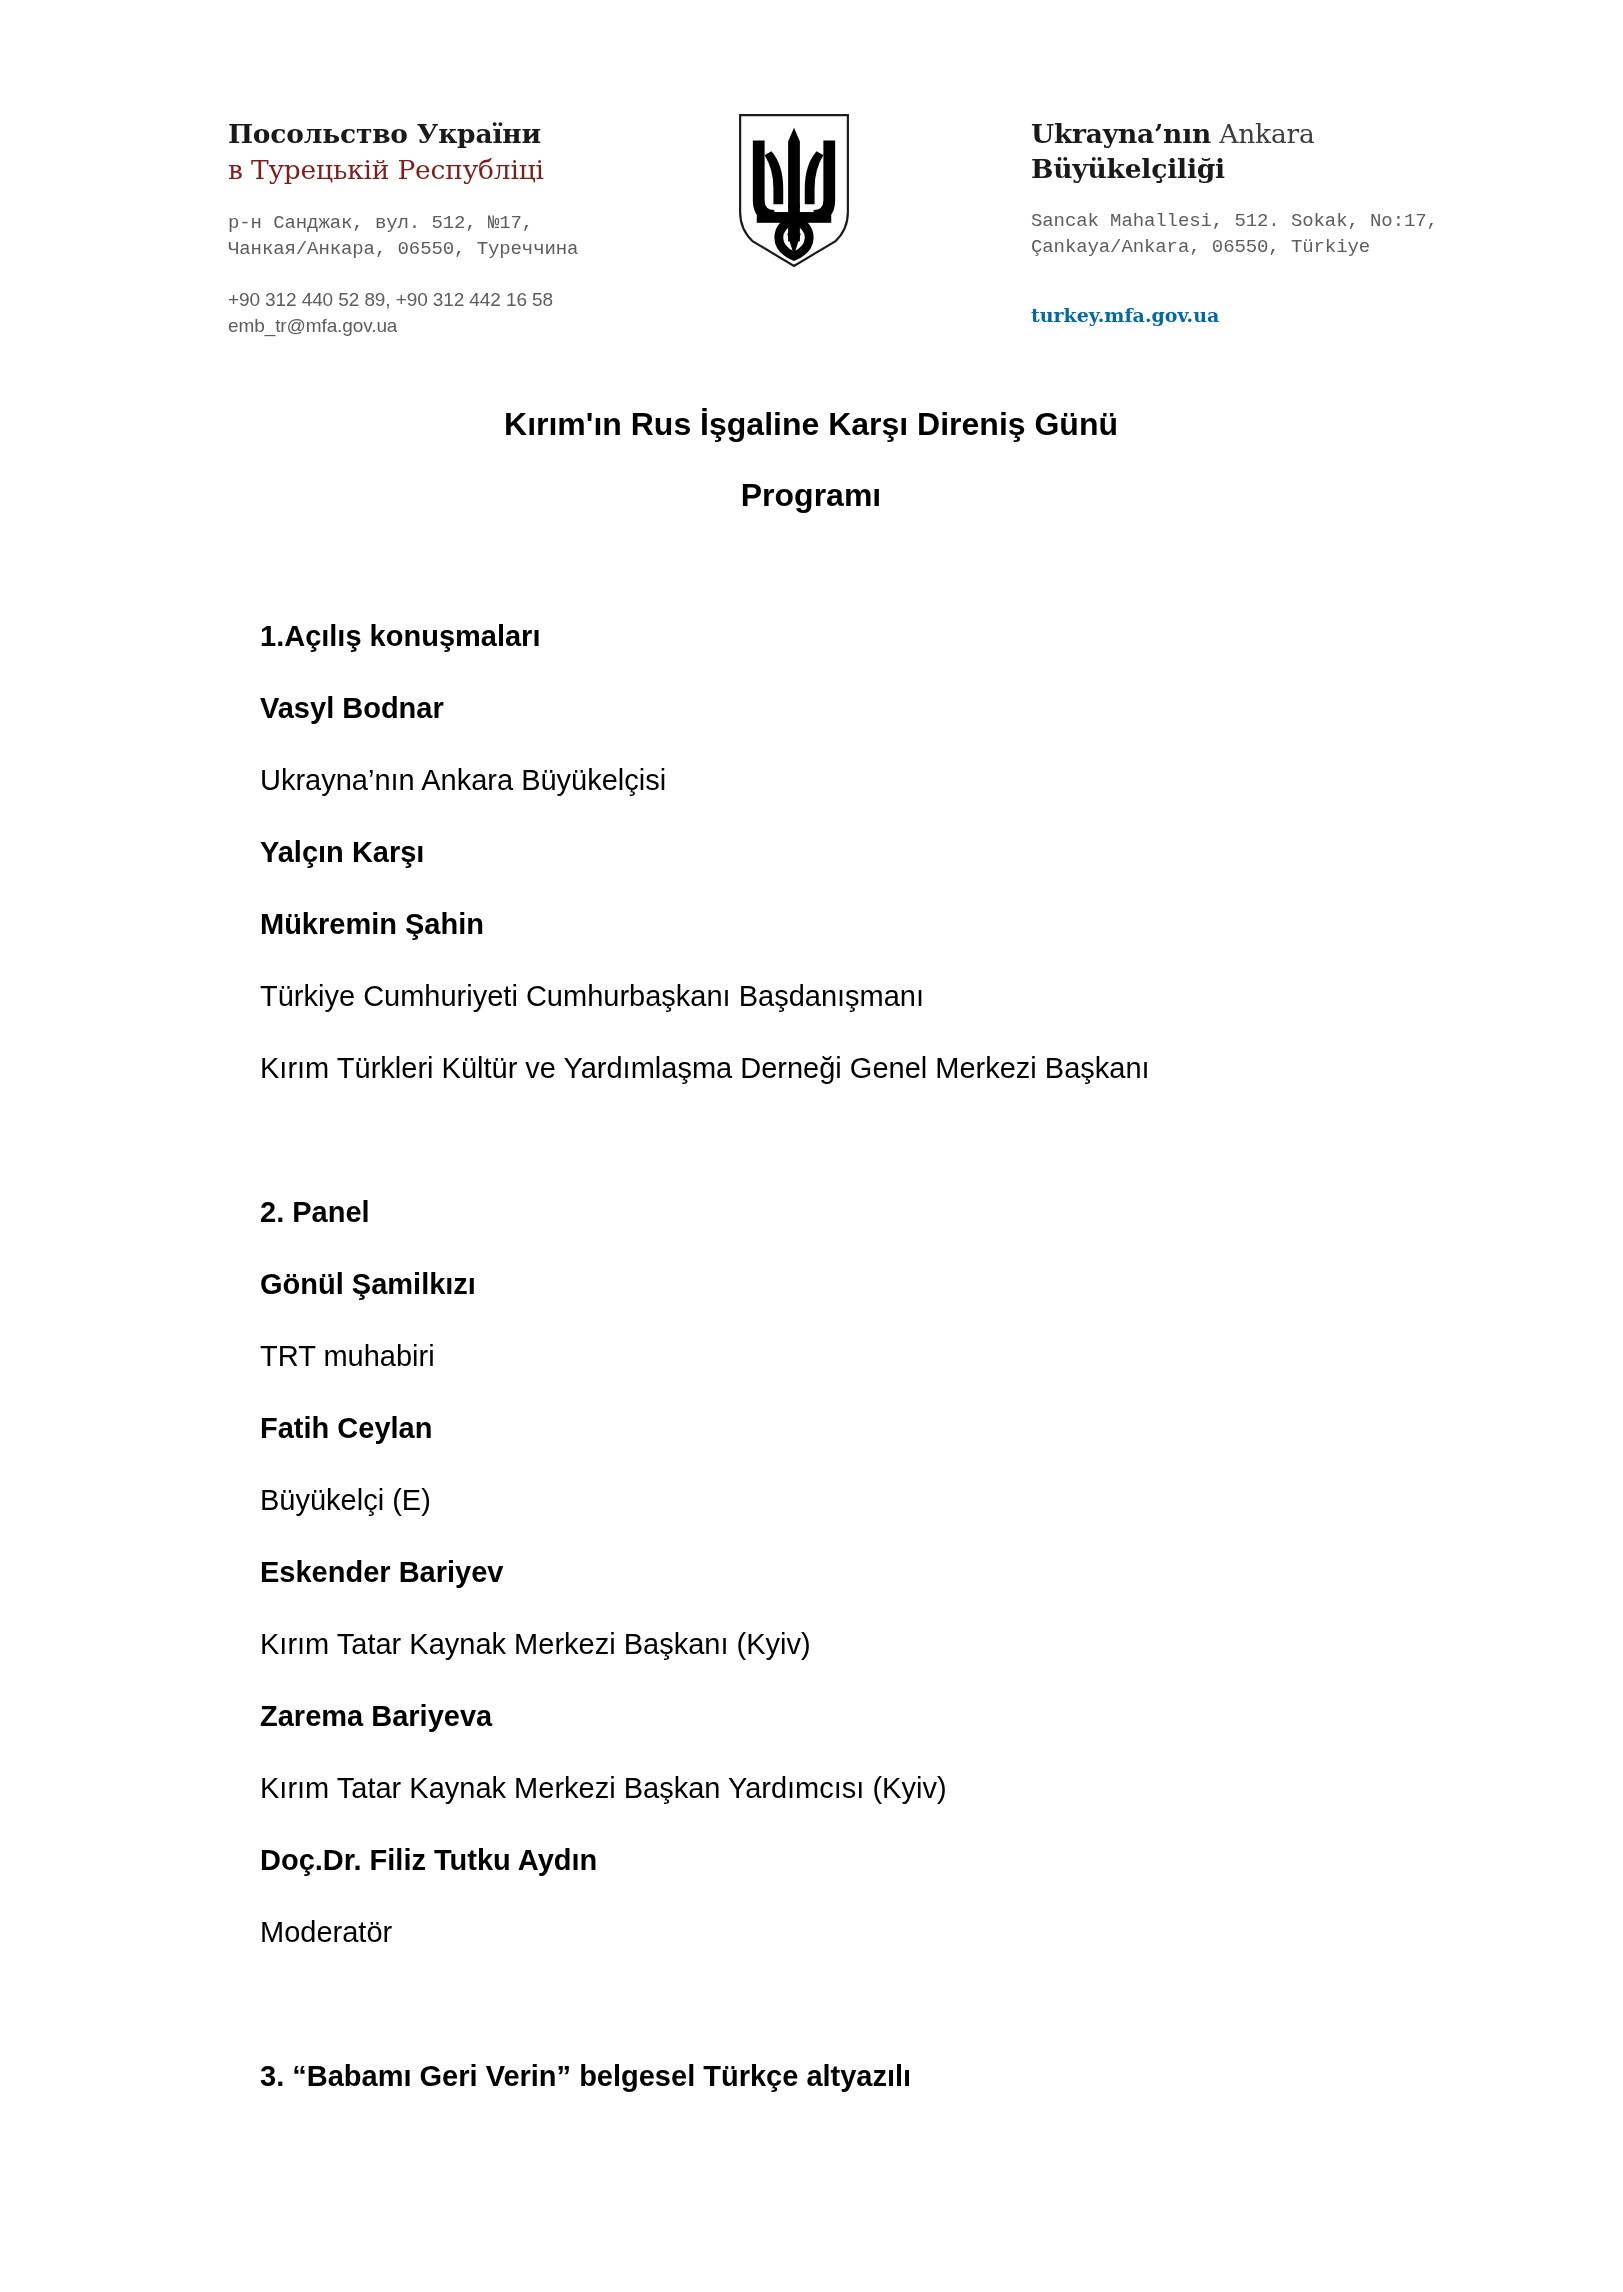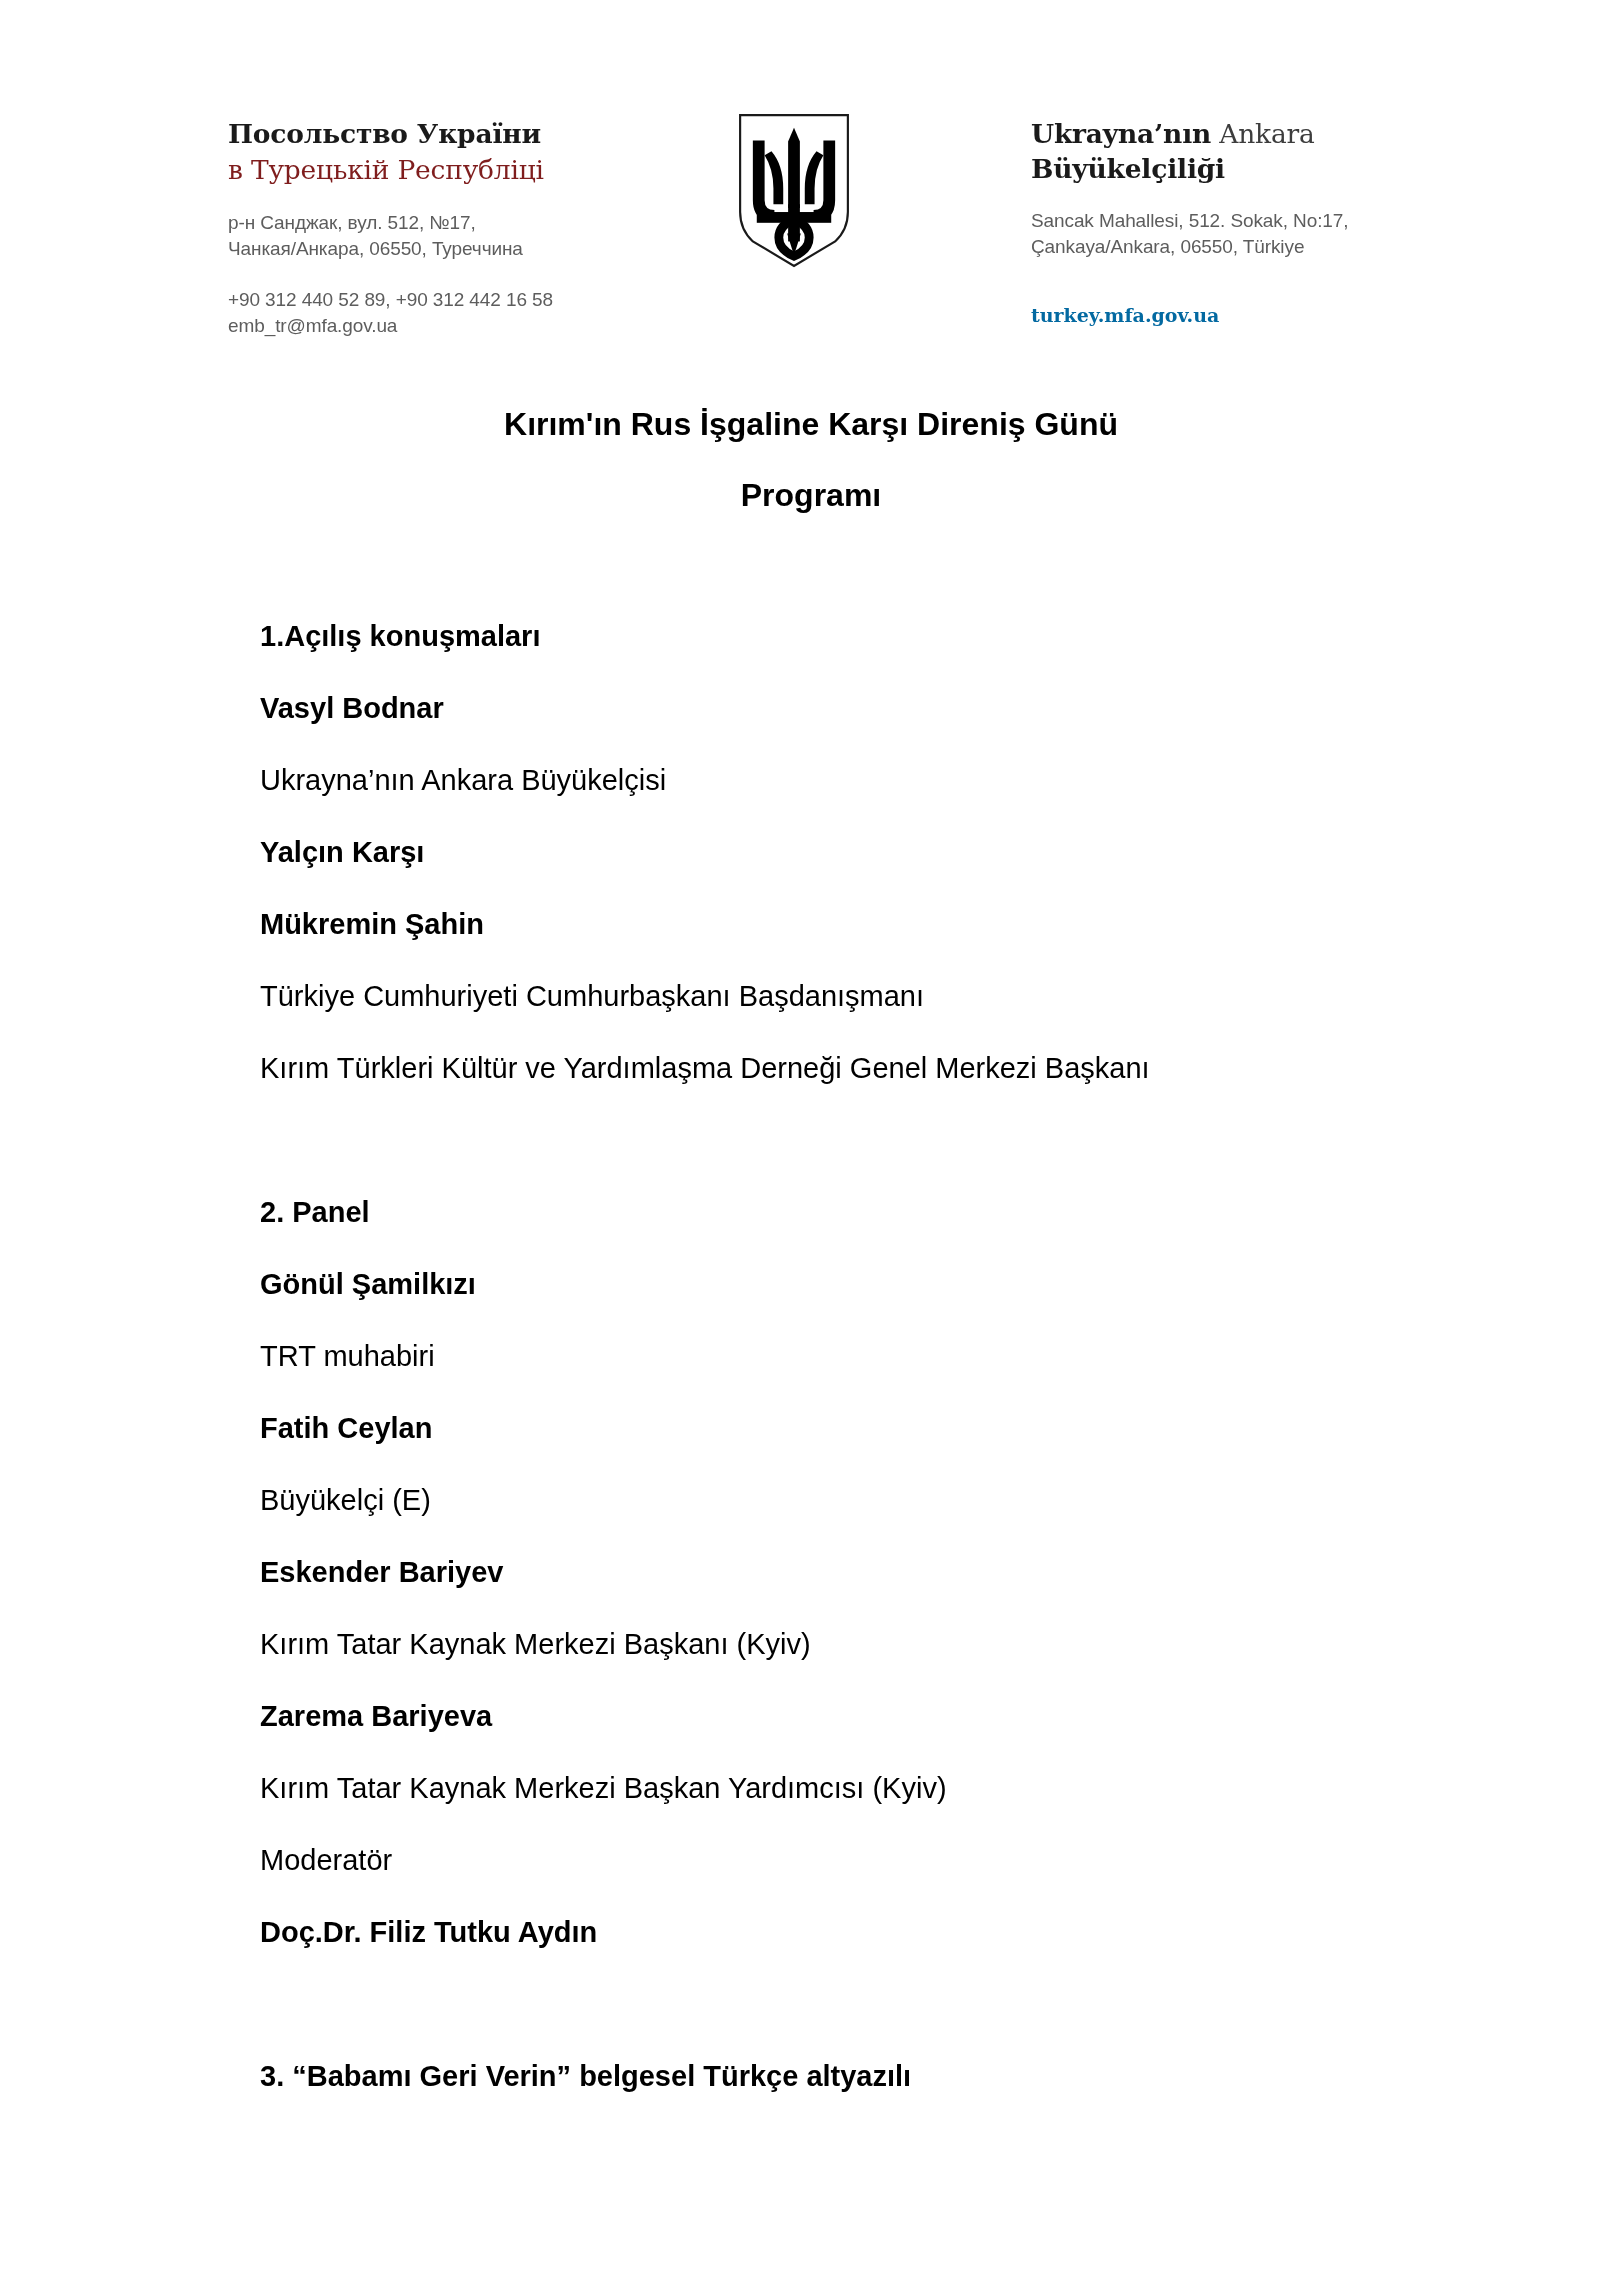--- a/index.html
+++ b/index.html
@@ -70,21 +70,21 @@
     line-height: 35px;
     color: #1a1a1a;
     letter-spacing: -0.2px;
     white-space: nowrap;
   }
   .org-line1-mixed .bold { font-weight: bold; }
   .org-line1-mixed .reg  { font-weight: normal; color: #3d3d3d; }
 
   .addr {
     margin-top: 21.6px;
-    font-family: Liberation Sans, sans-serif;
+    font-family: Liberation Mono, monospace;
     font-size: 19px;
     line-height: 26.5px;
     color: #5d5d5d;
     letter-spacing: -0.1px;
   }
   .addr div { white-space: nowrap; }
 
   .contact {
     margin-top: 24px;
     font-family: "Liberation Sans", sans-serif;
@@ -244,22 +244,22 @@
 
     <div class="ln bold">Fatih Ceylan</div>
     <div class="ln reg">Büyükelçi (E)</div>
 
     <div class="ln bold">Eskender Bariyev</div>
     <div class="ln reg">Kırım Tatar Kaynak Merkezi Başkanı (Kyiv)</div>
 
     <div class="ln bold">Zarema Bariyeva</div>
     <div class="ln reg">Kırım Tatar Kaynak Merkezi Başkan Yardımcısı (Kyiv)</div>
 
+    <div class="ln bold">Doç.Dr. Filiz Tutku Aydın</div>
     <div class="ln reg">Moderatör</div>
-    <div class="ln bold">Doç.Dr. Filiz Tutku Aydın</div>
 
     <div class="spacer"></div>
 
     <div class="ln bold">3. “Babamı Geri Verin” belgesel Türkçe altyazılı</div>
   </div>
 
 </div>
 
 
 </body></html>

